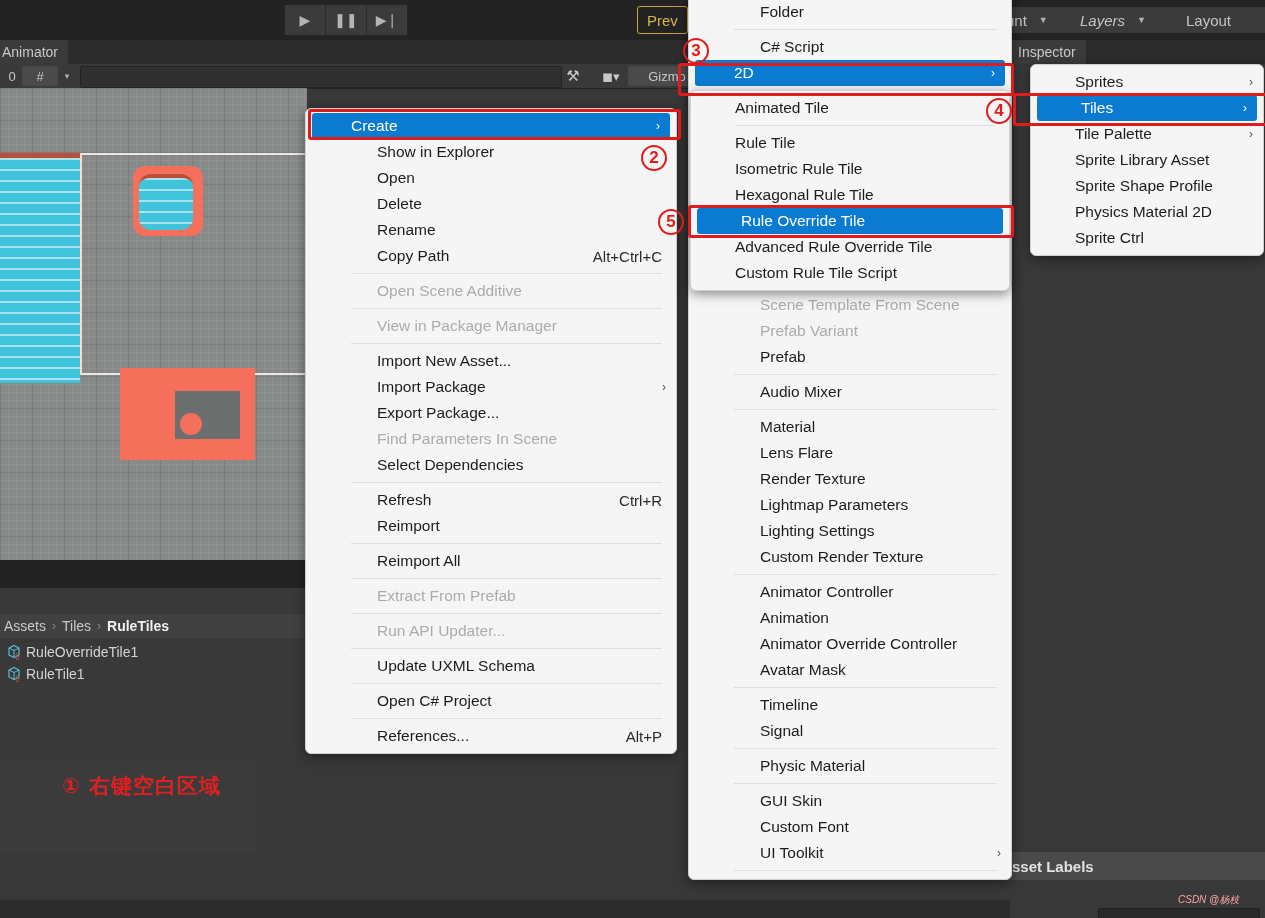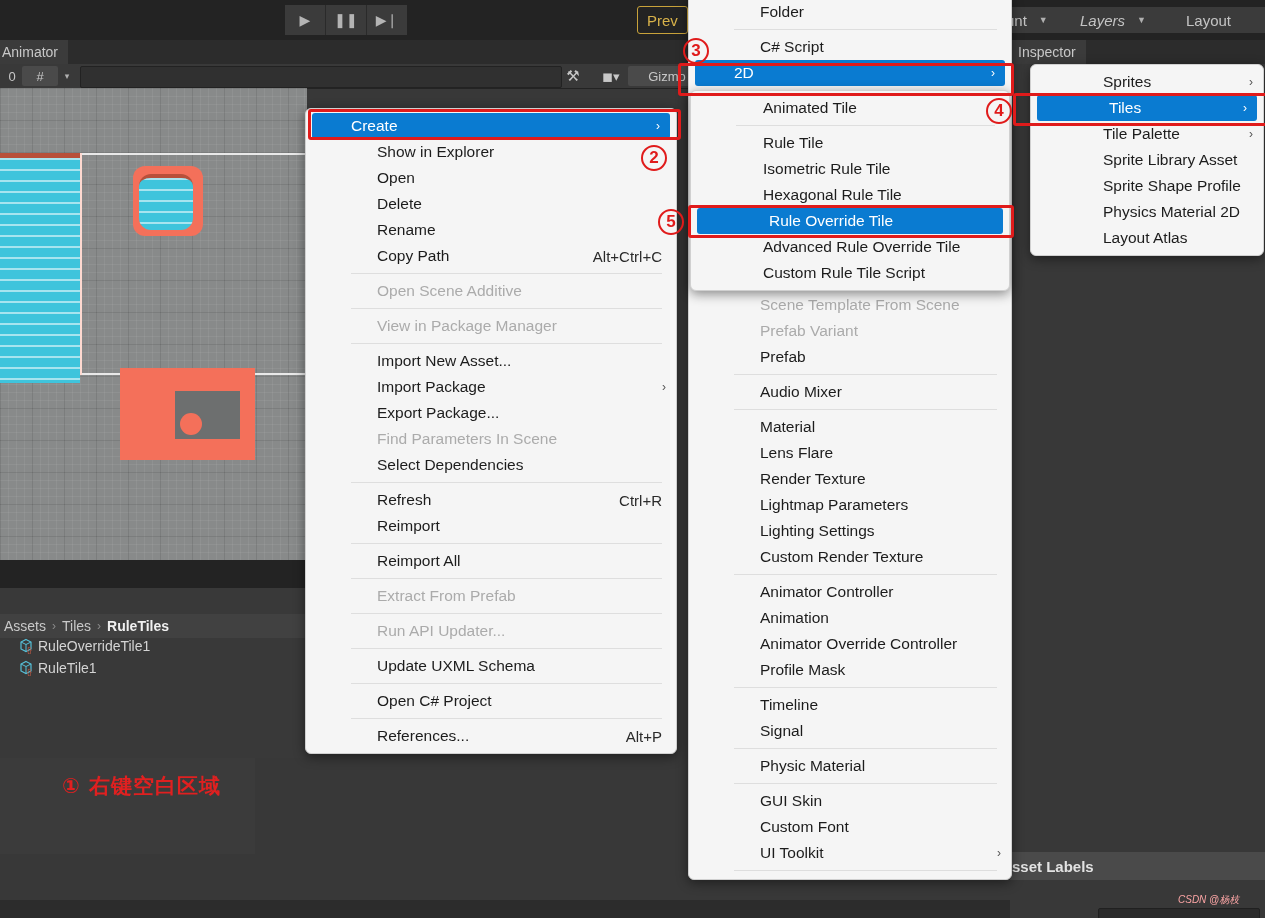--- a/index.html
+++ b/index.html
@@ -71,21 +71,21 @@
   #wl2{left:80px;top:285px;width:230px;}
   #vline{position:absolute;left:80px;top:65px;width:2px;height:222px;background:#ffd9d0;}
 
   .darkstrip{position:absolute;left:0;top:560px;width:307px;height:28px;background:#232323;}
   .projhdr{position:absolute;left:0;top:588px;width:307px;height:26px;background:#393939;}
   .breadcrumb{position:absolute;left:0;top:614px;width:307px;height:24px;background:#414141;
               color:#c9c9c9;font-size:14px;display:flex;align-items:center;gap:6px;padding-left:4px;}
   .crumb-cur{color:#f0f0f0;font-weight:bold;}
   .crumb-sep{color:#8a8a8a;font-size:12px;}
   .assetlist{position:absolute;left:0;top:638px;width:307px;height:120px;background:#393939;}
-  .assetrow{height:22px;display:flex;align-items:flex-start;gap:4px;color:#d4d4d4;font-size:14px;padding-left:18px;}
+  .assetrow{height:22px;display:flex;align-items:flex-end;gap:4px;color:#d4d4d4;font-size:14px;padding-left:6px;}
   .cubeicon{width:16px;height:16px;position:relative;flex:0 0 16px;}
   .cubeicon svg{display:block;}
 
   .annot-zh{position:absolute;left:62px;top:772px;color:#e02020;font-size:21px;font-weight:bold;
             letter-spacing:1px;font-family:"DejaVu Sans",sans-serif;}
   #right-dark{left:1010px;top:64px;width:255px;height:854px;background:#3b3b3b;}
   #assetlabels{position:absolute;left:1010px;top:852px;width:255px;height:28px;background:#4a4a4a;
                color:#e2e2e2;font-size:15px;font-weight:bold;display:flex;align-items:center;padding-left:2px;}
   #watermark{position:absolute;left:1178px;top:893px;color:#fca5a5;font-size:10px;font-style:italic;}
   #bottom-field{position:absolute;left:1098px;top:908px;width:160px;height:16px;background:#2a2a2a;
@@ -101,21 +101,21 @@
   .mi .sc{margin-left:auto;padding-left:30px;color:#2a2a2a;font-size:15px;}
   .mi .arrow{position:absolute;right:10px;font-size:12px;color:#555;}
   .mi.sel{background:#0a7bd1;color:#fff;border-radius:3px;margin:0 6px;padding-left:39px;}
   .mi.sel .arrow{color:#fff;}
   .sep{height:1px;background:#dedede;margin:4px 14px 4px 45px;}
 
   #menu-context{left:305px;top:108px;width:370px;}
   #menu-create{left:688px;top:-6px;width:322px;}
   #menu-2d{left:690px;top:90px;width:318px;}
   #menu-tiles{left:1030px;top:64px;width:232px;}
-  #menu-2d .mi, #menu-tiles .mi{padding-left:72px;}
+  #menu-2d .mi, #menu-tiles .mi{padding-left:44px;}
 
   
   .redbox{position:absolute;border:3px solid #e01b1b;border-radius:3px;pointer-events:none;}
   #rb-create{left:308px;top:109px;width:367px;height:25px;}
   #rb-2d{left:678px;top:63px;width:330px;height:27px;}
   #rb-rot{left:688px;top:205px;width:320px;height:27px;}
   #rb-tiles{left:1013px;top:93px;width:250px;height:27px;}
 
   .circnum{position:absolute;color:#e01b1b;font-size:17px;font-weight:bold;
            width:22px;height:22px;border:2px solid #e01b1b;border-radius:50%;
@@ -377,21 +377,21 @@
     <div class="mi">
         <span>Animator Controller</span>
       </div>
     <div class="mi">
         <span>Animation</span>
       </div>
     <div class="mi">
         <span>Animator Override Controller</span>
       </div>
     <div class="mi">
-        <span>Profile Mask</span>
+        <span>Avatar Mask</span>
       </div>
     <div class="sep"></div>
     <div class="mi">
         <span>Timeline</span>
       </div>
     <div class="mi">
         <span>Signal</span>
       </div>
     <div class="sep"></div>
     <div class="mi">
@@ -452,21 +452,21 @@
     <div class="mi">
         <span>Sprite Library Asset</span>
       </div>
     <div class="mi">
         <span>Sprite Shape Profile</span>
       </div>
     <div class="mi">
         <span>Physics Material 2D</span>
       </div>
     <div class="mi">
-        <span>Layout Atlas</span>
+        <span>Sprite Ctrl</span>
       </div>
   </div>
 
   <div class="redbox" id="rb-create"></div>
   <div class="redbox" id="rb-2d"></div>
   <div class="redbox" id="rb-rot"></div>
   <div class="redbox" id="rb-tiles"></div>
 
   <div class="circnum" id="cn2">2</div>
   <div class="circnum" id="cn3">3</div>

